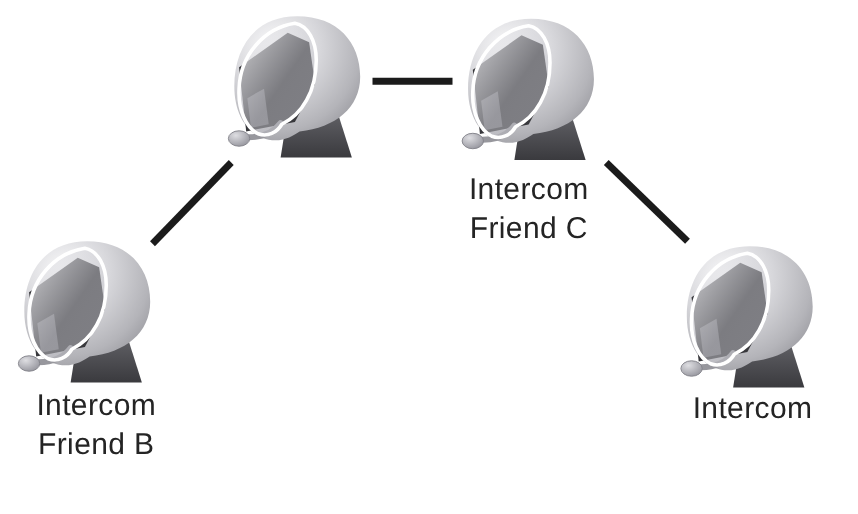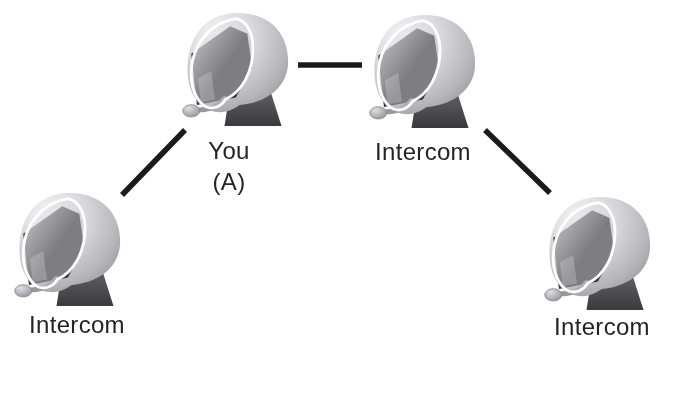--- a/index.html
+++ b/index.html
@@ -84,41 +84,39 @@
     <line x1="298" y1="65" x2="362" y2="65" stroke="#1b1b1b" stroke-width="5.5"></line>
     <line x1="122" y1="195" x2="185" y2="130" stroke="#1b1b1b" stroke-width="5.5"></line>
     <line x1="485" y1="130" x2="550" y2="193" stroke="#1b1b1b" stroke-width="5.5"></line>
   </svg>
 
   <figure class="node" style="left:177px; top:9px;">
     <svg class="helmet" width="114" height="120">
         <use href="#helmet-sym"></use>
       </svg>
   </figure>
-  <div class="label" style="left:154px; top:135px;">
-    <span>You</span>
-    <span>(A)</span>
-  </div>
 
   <figure class="node" style="left:364px; top:11px;">
     <svg class="helmet" width="114" height="120">
         <use href="#helmet-sym"></use>
       </svg>
   </figure>
   <div class="label" style="left:348px; top:136px;">
     <span>Intercom</span>
+    <span>Friend C</span>
   </div>
 
   <figure class="node" style="left:9px; top:189px;">
     <svg class="helmet" width="114" height="120">
         <use href="#helmet-sym"></use>
       </svg>
   </figure>
   <div class="label" style="left:2px; top:309px;">
     <span>Intercom</span>
+    <span>Friend B</span>
   </div>
 
   <figure class="node" style="left:539px; top:193px;">
     <svg class="helmet" width="114" height="120">
         <use href="#helmet-sym"></use>
       </svg>
   </figure>
   <div class="label" style="left:527px; top:311px;">
     <span>Intercom</span>
   </div>

